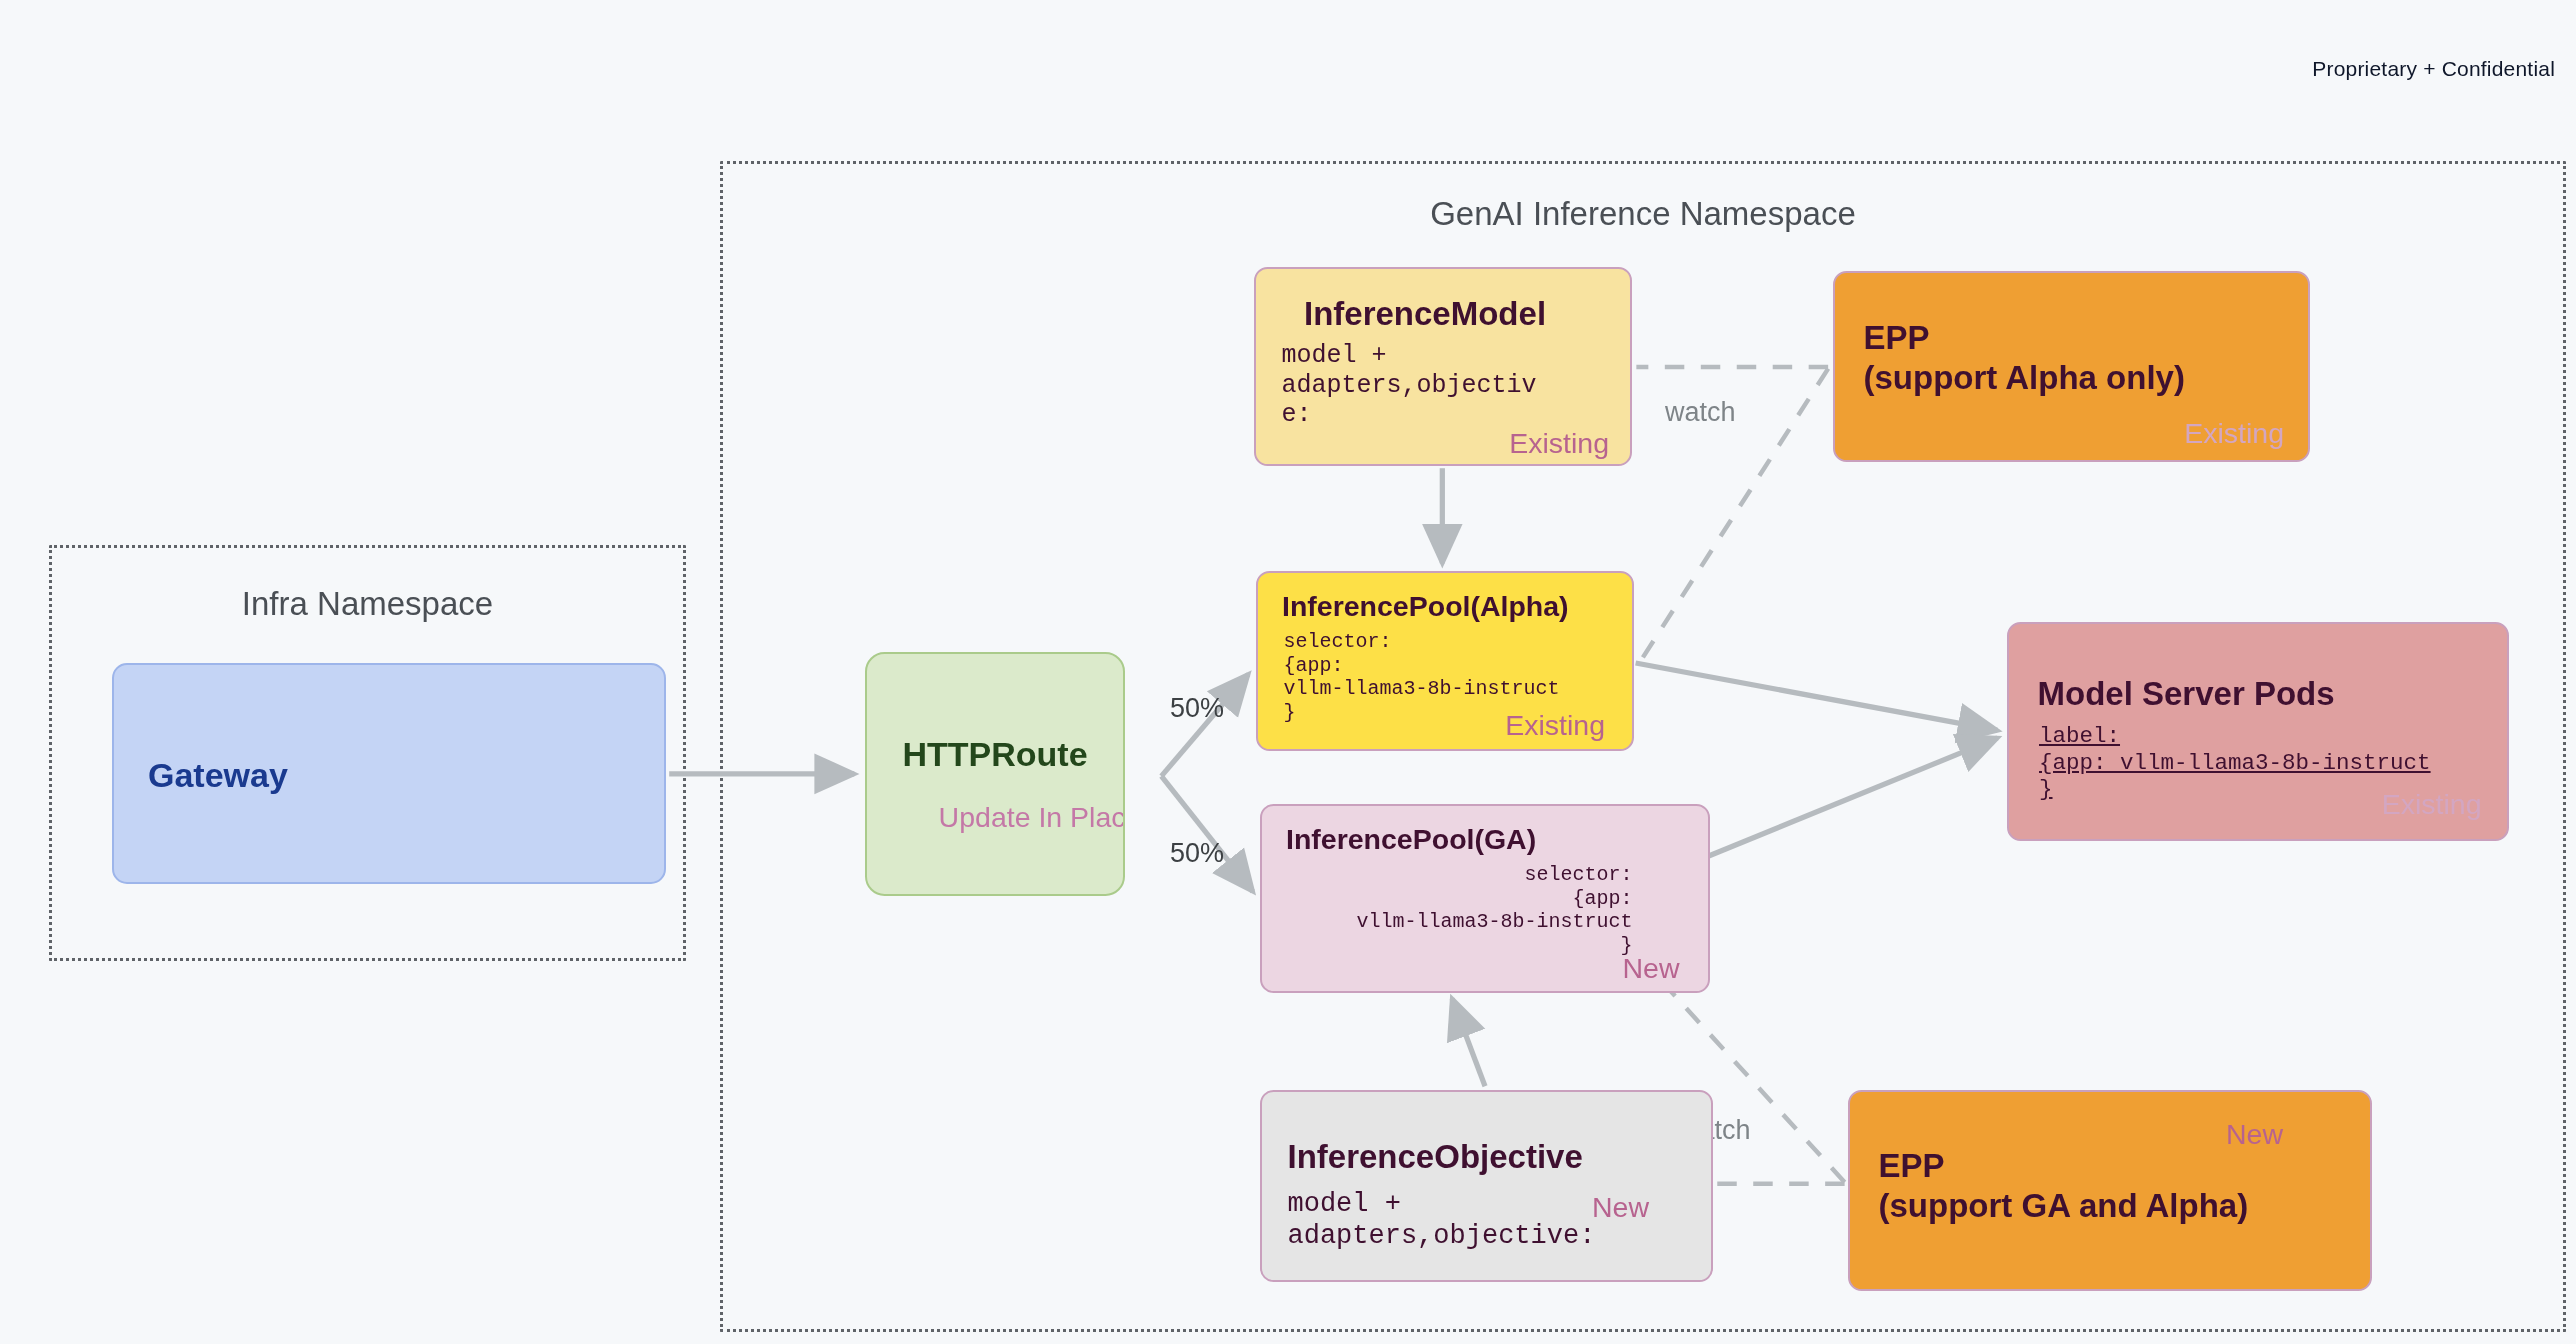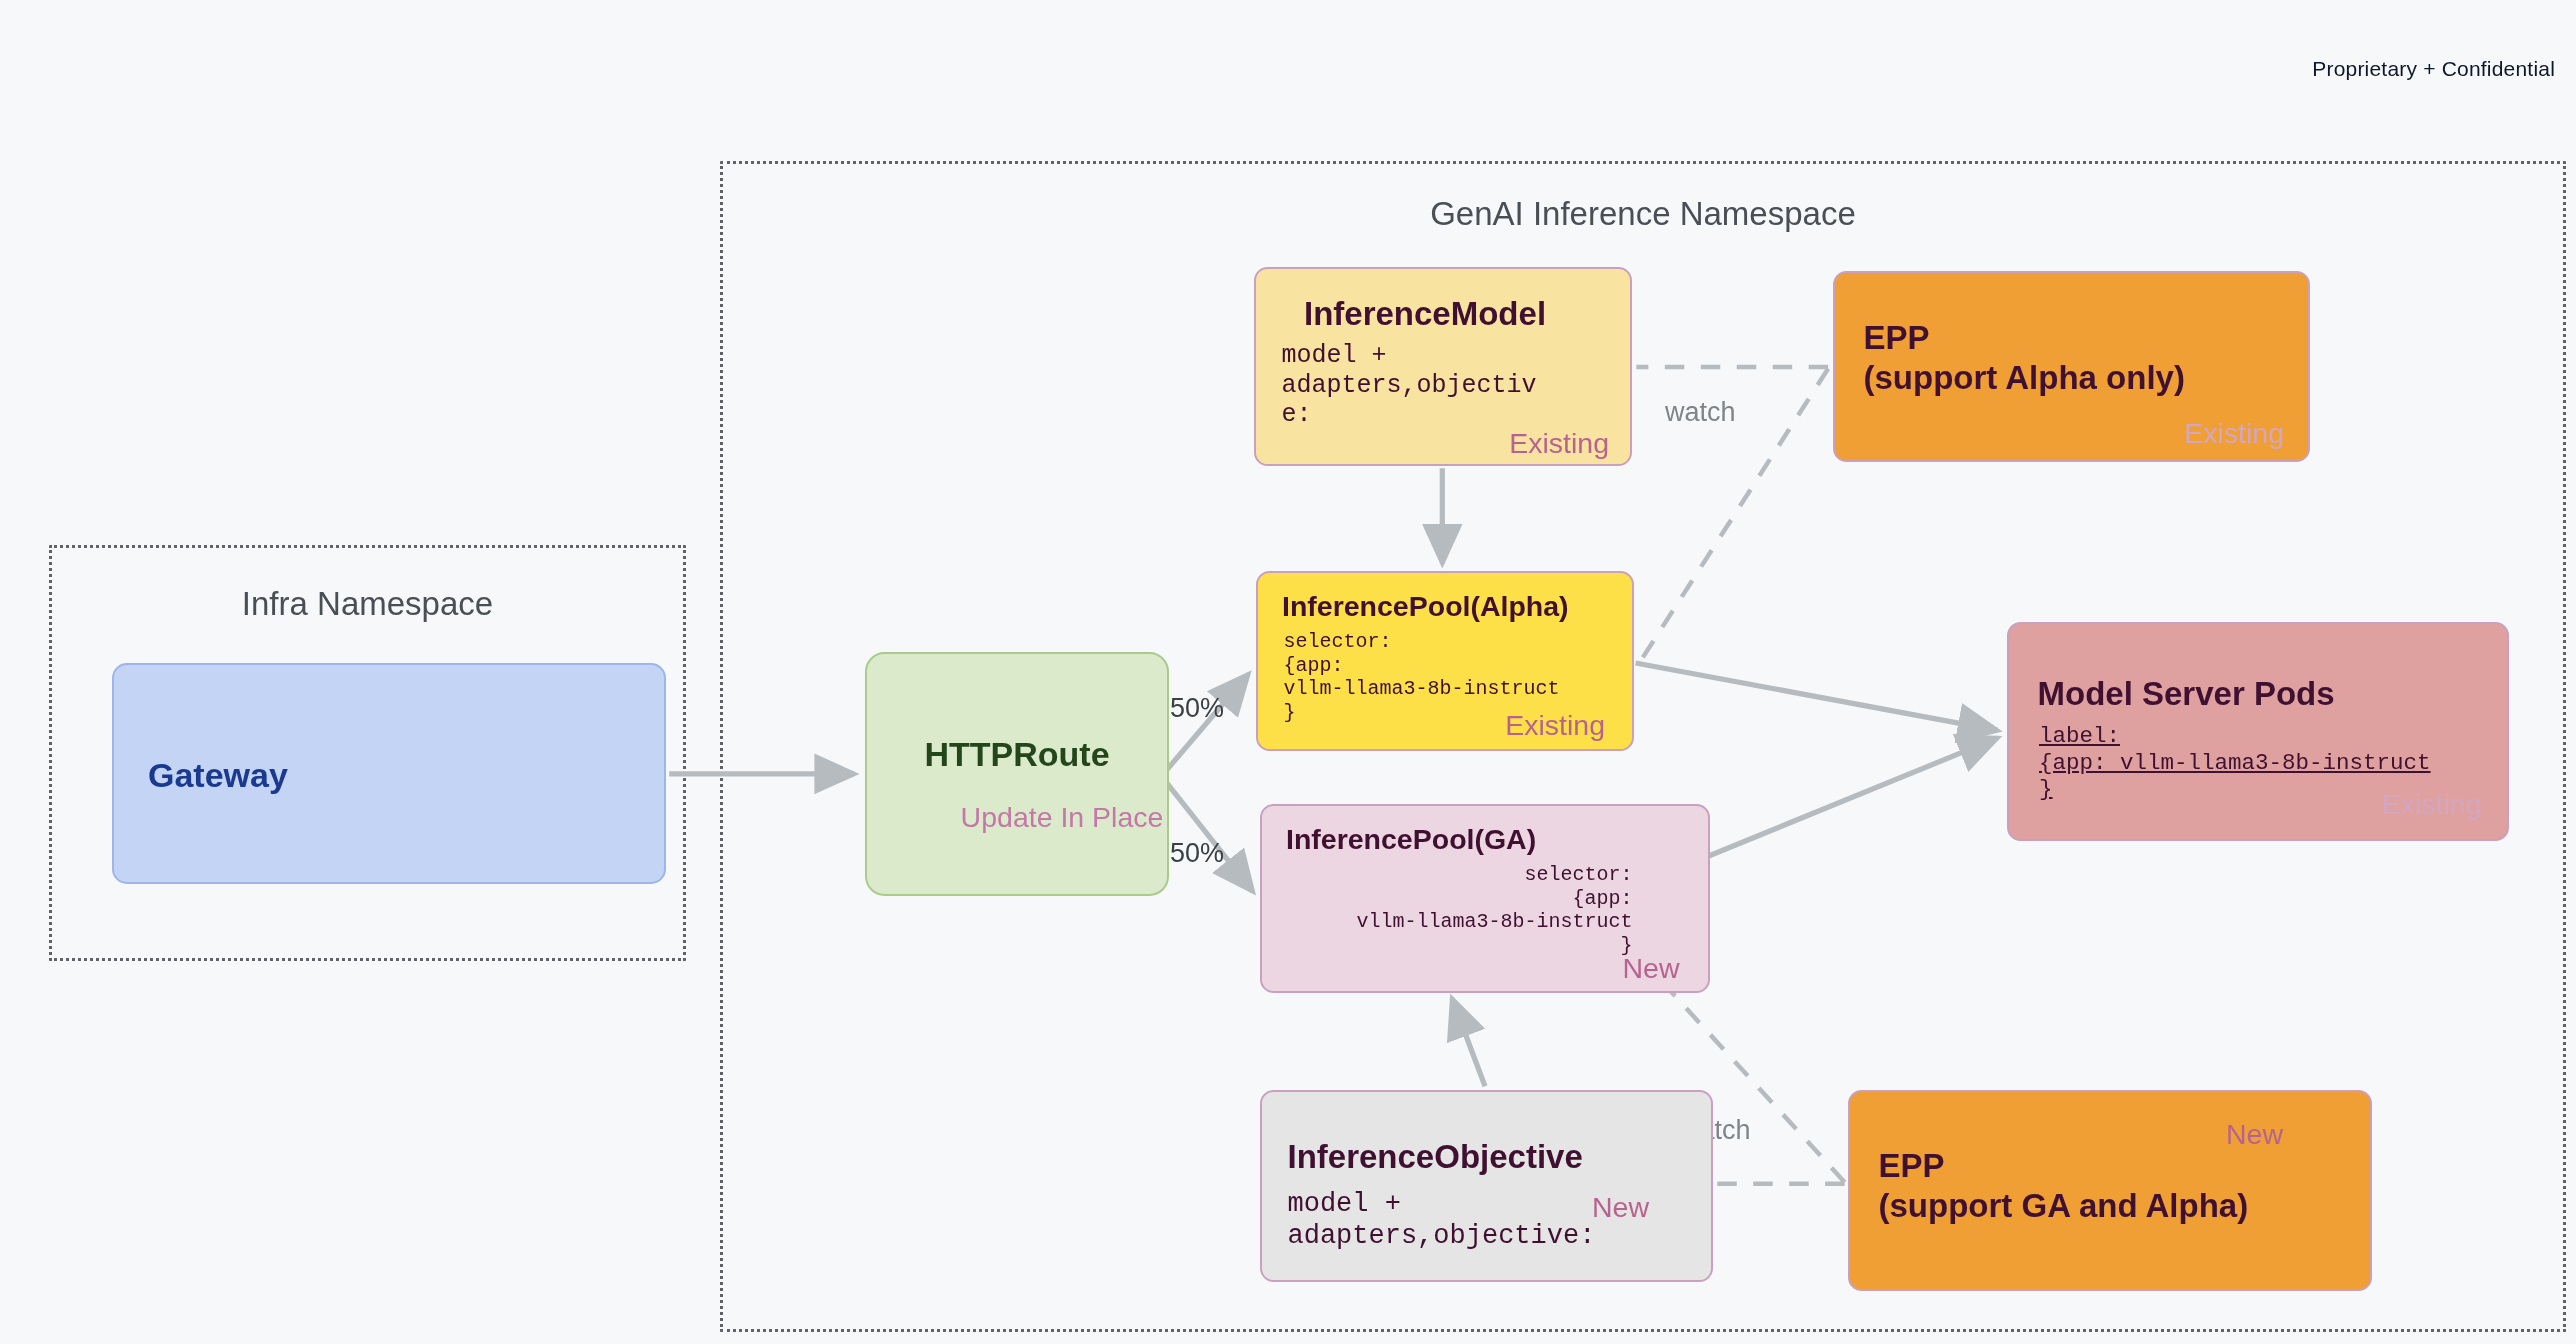--- a/index.html
+++ b/index.html
@@ -85,21 +85,21 @@
     border-radius: 15px;
     text-decoration: underline;
   }
   #gateway .title {
     left: 34px; top: 91px;
     font-size: 34px; color: #1a3a8f;
   }
 
   
   #httproute {
-    left: 865px; top: 652px; width: 304px; height: 244px;
+    left: 865px; top: 652px; width: 260px; height: 244px;
     background: #dbeacb;
     border: 2.2px solid #aacb8b;
     border-radius: 19.5px;
   }
   #httproute .title {
     left: 0; top: 81px; width: 100%;
     text-align: center;
     font-size: 34px; color: #23471b;
   }
   #httproute .tag {

